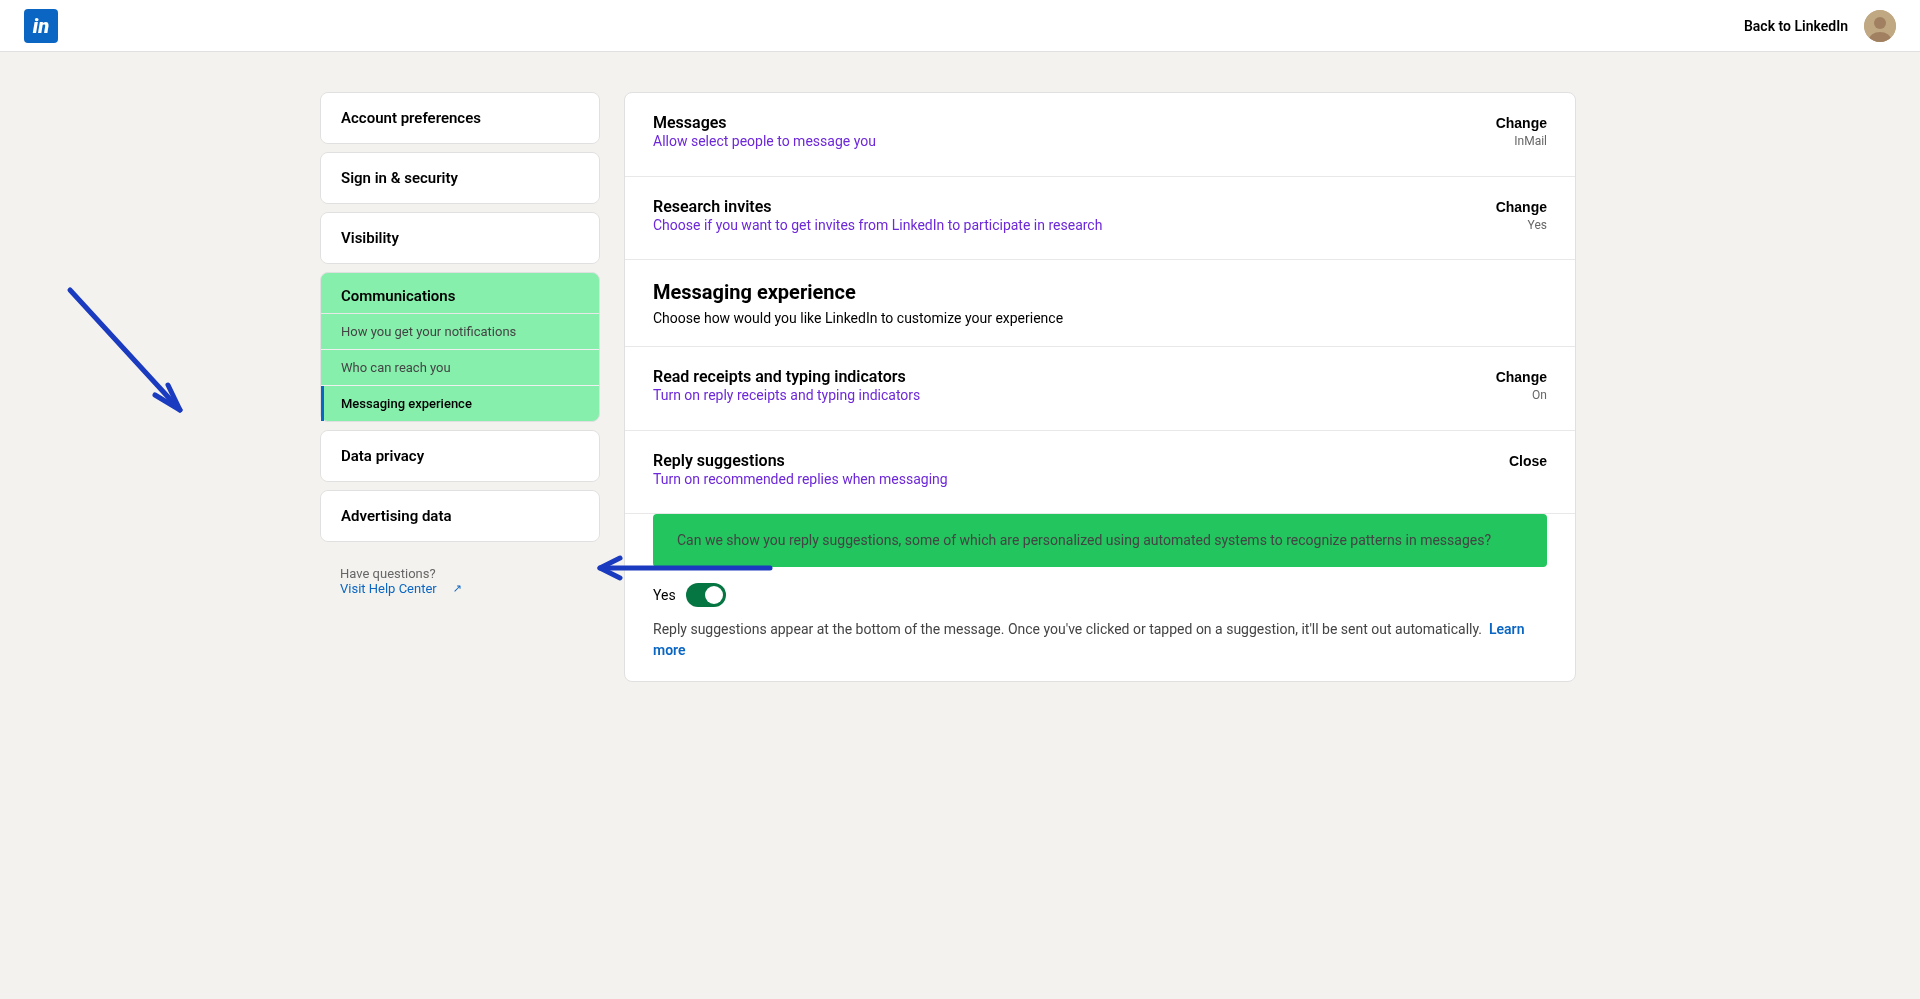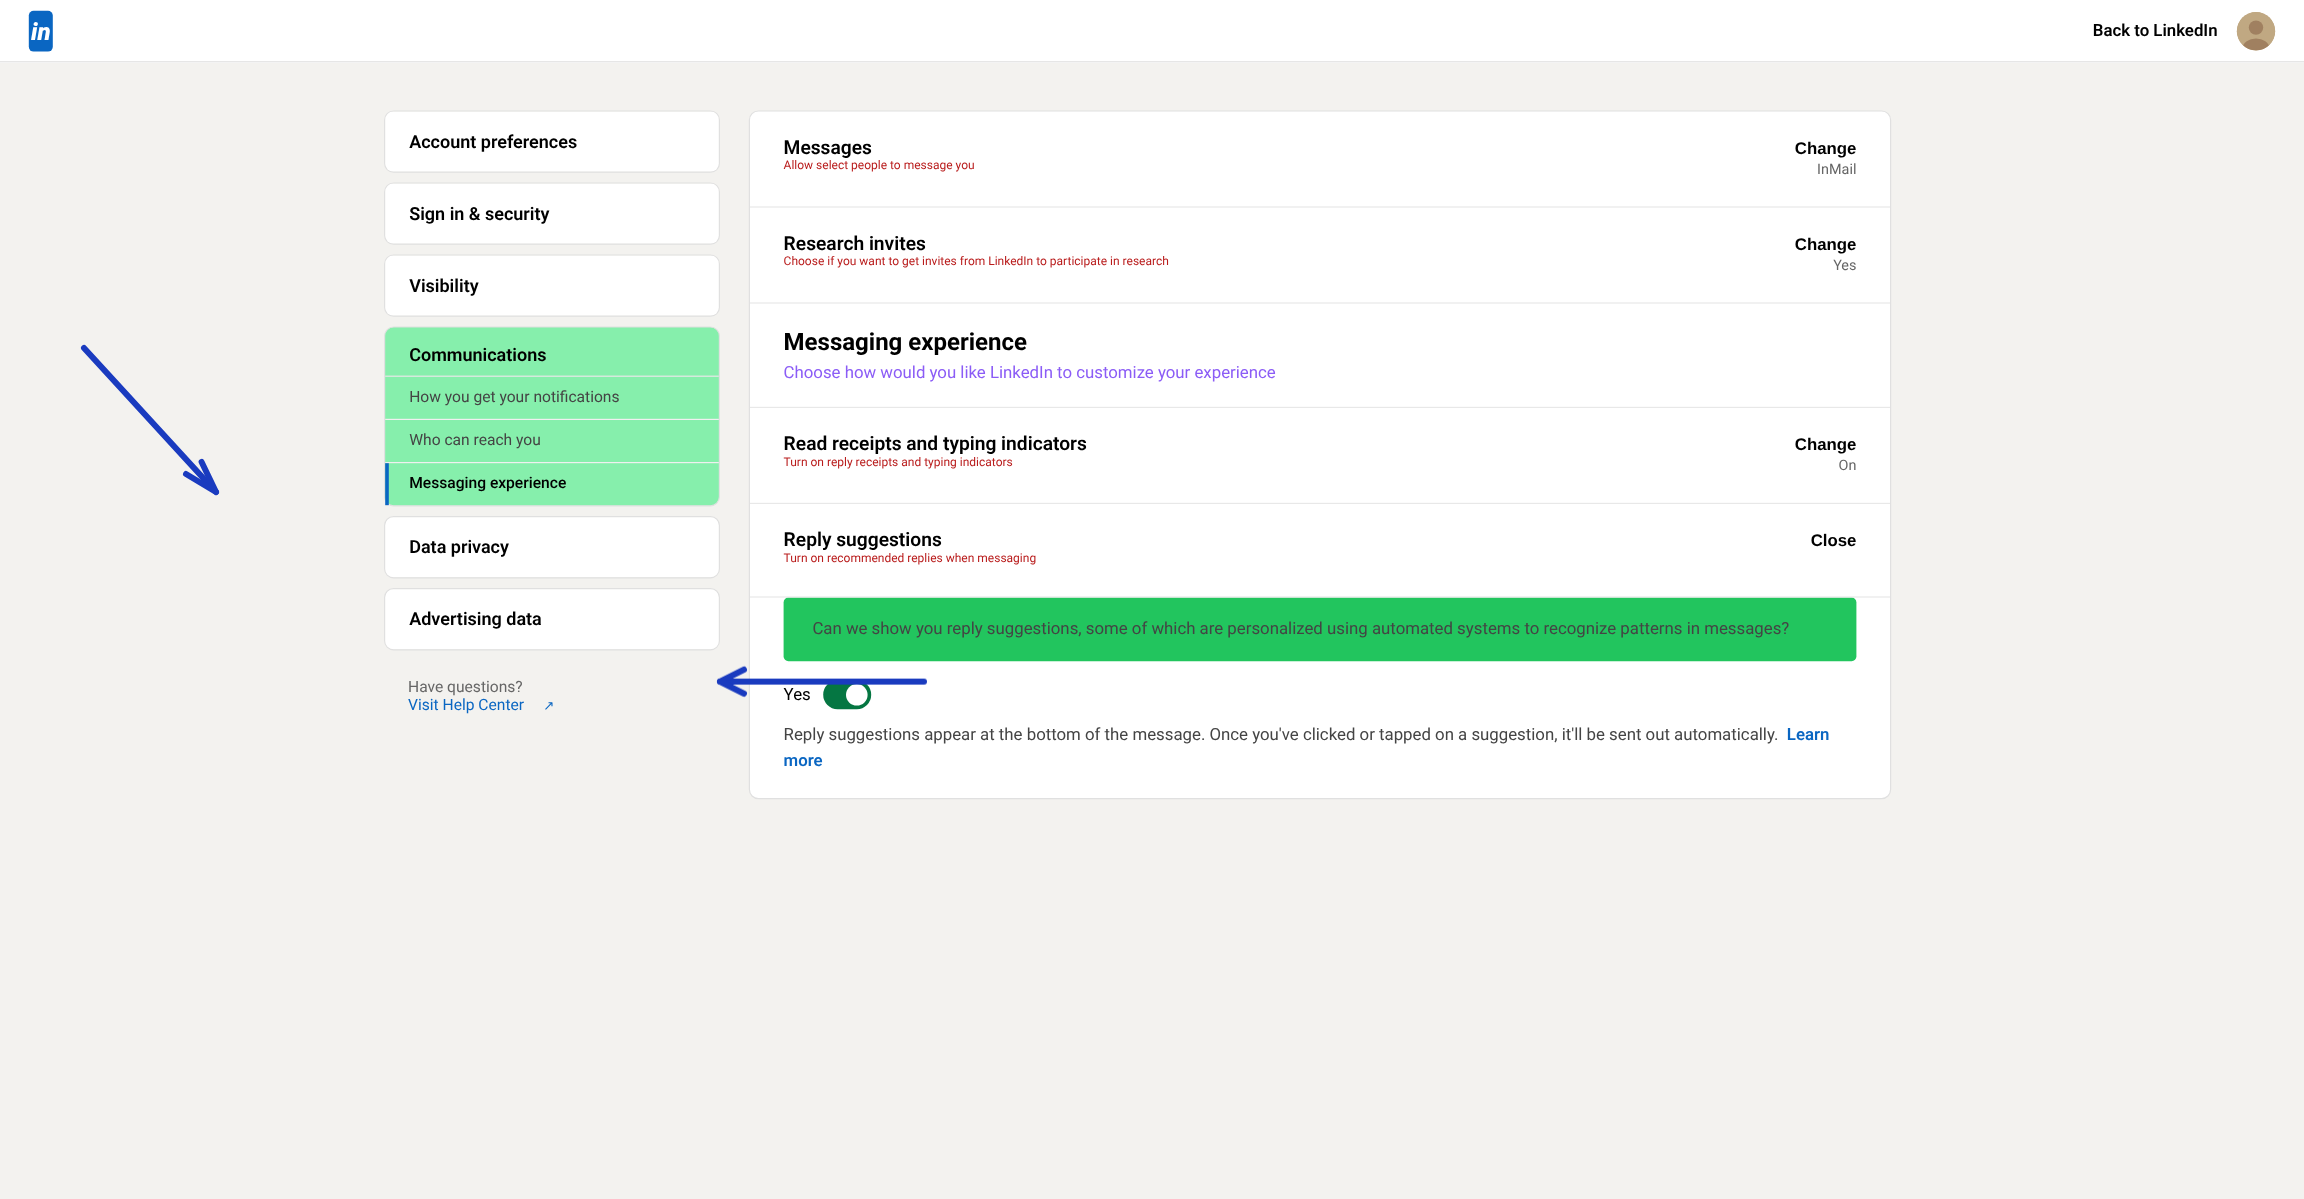--- a/index.html
+++ b/index.html
@@ -17,21 +17,21 @@
       display: flex;
       align-items: center;
       justify-content: space-between;
       padding: 0 24px;
       position: fixed;
       top: 0; left: 0; right: 0;
       z-index: 100;
     }
     .topnav-left { display: flex; align-items: center; gap: 8px; }
     .linkedin-logo {
-      width: 20px; height: 34px;
+      width: 34px; height: 34px;
       background: #0a66c2;
       border-radius: 4px;
       display: flex; align-items: center; justify-content: center;
       color: #fff;
       font-size: 20px;
       font-weight: 900;
       font-style: italic;
     }
     .topnav-right { display: flex; align-items: center; gap: 16px; }
     .back-link {
@@ -161,22 +161,22 @@
       justify-content: space-between;
       align-items: flex-start;
       margin-bottom: 4px;
     }
     .settings-row-title {
       font-size: 16px;
       font-weight: 600;
       color: #000;
     }
     .settings-row-desc {
-      font-size: 10px;
-      color: #b91c1c;
+      font-size: 14px;
+      color: #6d28d9;
       line-height: 1.4;
     }
 
     .change-btn {
       font-size: 14px;
       font-weight: 600;
       color: #000;
       cursor: pointer;
       background: none;
       border: none;
@@ -217,21 +217,21 @@
       border-bottom: 1px solid #e8e8e8;
     }
     .messaging-exp-title {
       font-size: 20px;
       font-weight: 700;
       color: #000;
       margin-bottom: 6px;
     }
     .messaging-exp-desc {
       font-size: 14px;
-      color: #8b5cf6;
+      color: #000000;
     }
 
     
     .toggle-row {
       display: flex;
       align-items: center;
       gap: 10px;
       margin: 16px 0 12px;
     }
     .toggle-label {

